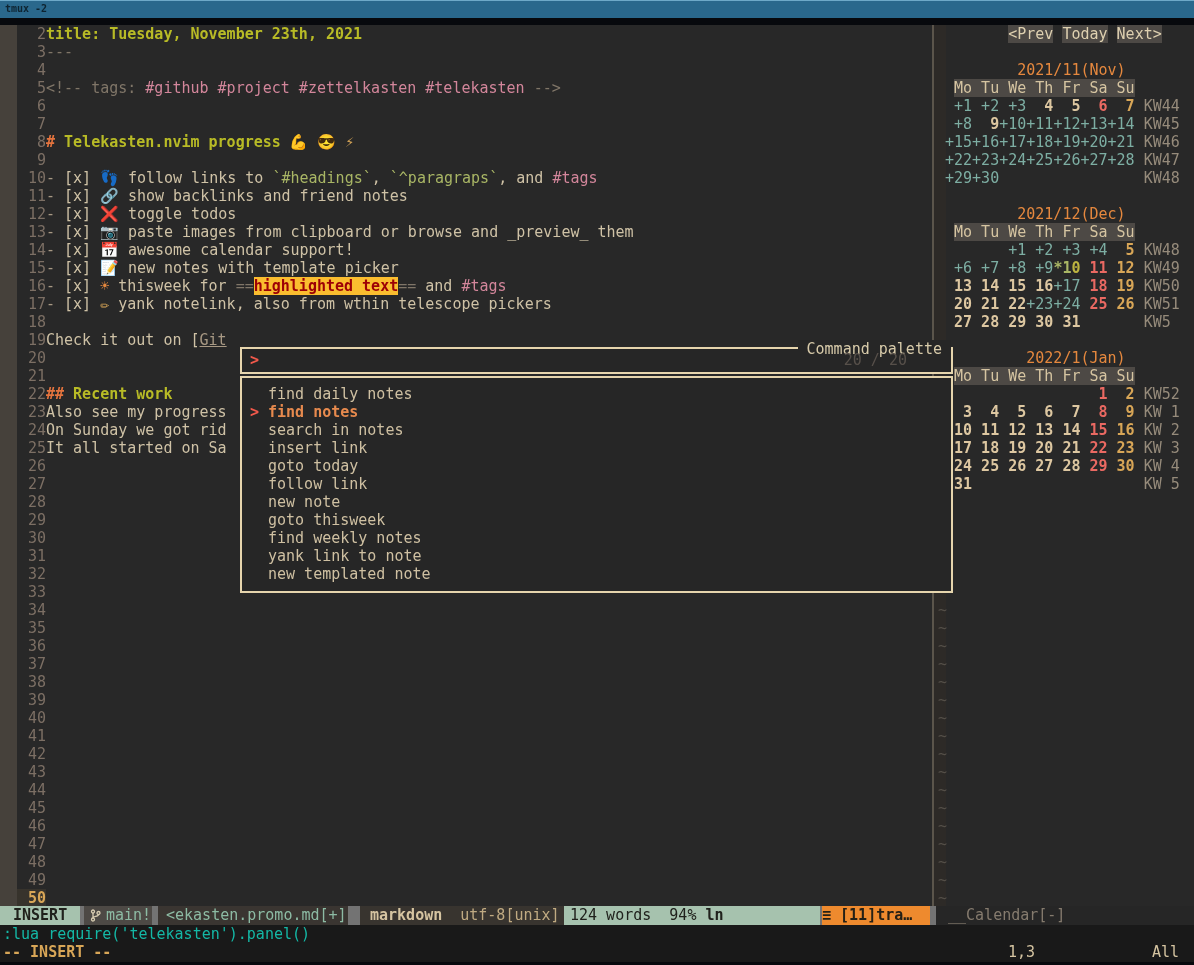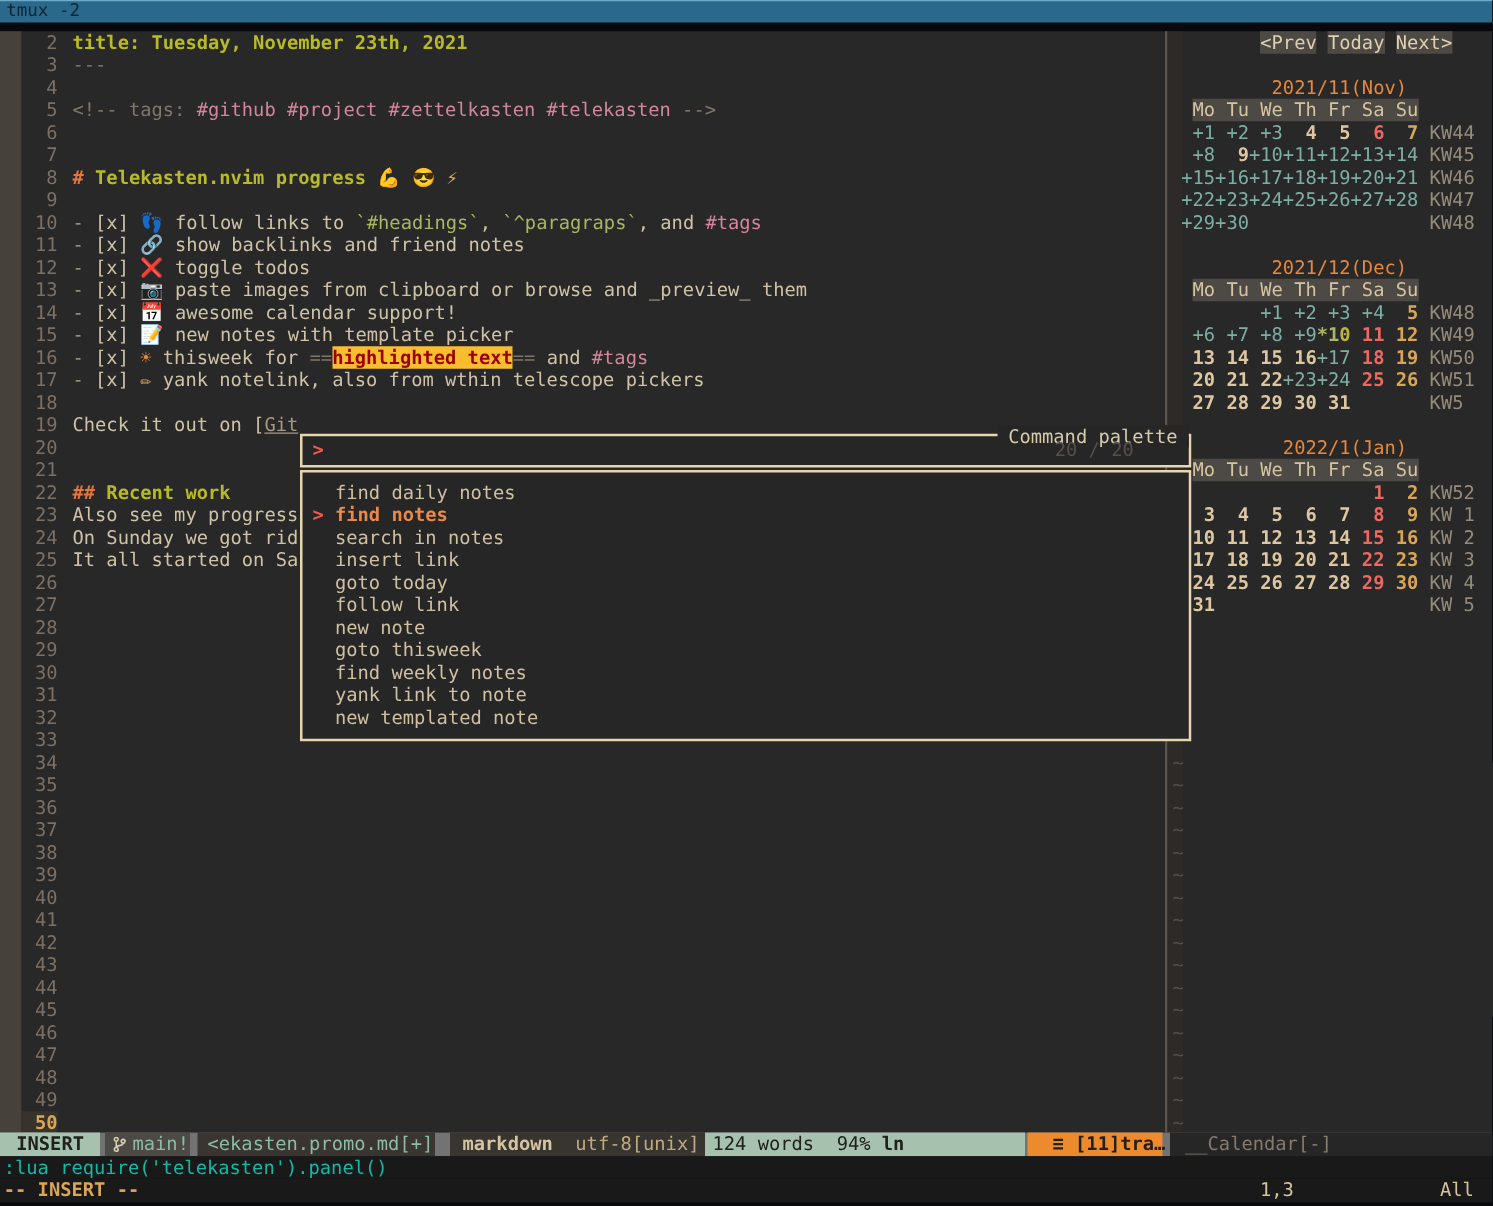--- a/index.html
+++ b/index.html
@@ -1,32 +1,32 @@
 <!DOCTYPE html>
 <html><head>
 <meta charset="utf-8">
 <style>
   html,body{margin:0;padding:0;background:#07090d}
   .screen{position:relative;width:1194px;height:965px;overflow:hidden;background:#07090d;
           font-family:"DejaVu Sans Mono","Liberation Mono",monospace;font-size:15px;line-height:18px}
   
   .titlebar{position:absolute;left:0;top:0;width:1194px;height:18px;background:#2a688c;
             border-top:1px solid #6ea9c8;box-sizing:border-box;color:#0e2431;
-            font-size:14px;line-height:16px;font-weight:400;padding-left:5px}
+            font-size:10px;line-height:16px;font-weight:700;padding-left:5px}
   
   .vimbg{position:absolute;left:0;top:25px;width:1194px;height:881px;background:#282828}
   .signcol{position:absolute;left:0;top:25px;width:17px;height:881px;background:#46413b}
   .vsep{position:absolute;left:932px;top:25px;width:2px;height:881px;background:#5b554b}
   .calgutter{position:absolute;left:934px;top:25px;width:12px;height:881px;background:#2d2a27}
   
   #editor{position:absolute;left:0;top:25px;width:931px;height:882px;color:#cfc2a6}
   .eline{height:18px;display:flex;white-space:pre}
   .num{width:46px;flex:none;text-align:right;color:#7c6f64}
   .num.cur{color:#d8a657;font-weight:700;background:linear-gradient(to right,transparent 17px,#37332c 17px)}
-  .txt{margin-left:12px}
+  .txt{margin-left:0}
   .sg-body{color:#cfc2a6}
   .sg-dim{color:#807668}
   .sg-dim2{color:#a89984}
   .sg-title{color:#b8bb26;font-weight:700}
   .sg-tag{color:#d3869b}
   .sg-code{color:#a9b665}
   .sg-mark{color:#e5743e;font-weight:700}
   .sg-link{color:#a89984;text-decoration:underline}
   .sg-hl{background:#fabd2f;color:#9d0006;font-weight:700}
   .sg-emoji{color:#d8a657}
@@ -64,21 +64,21 @@
   .sl{position:absolute;left:0;top:906px;width:1194px;height:19px;background:#737373;line-height:19px}
   .sl>div{position:absolute;top:0;height:19px;box-sizing:border-box}
   .sl-mode{left:0;width:80px;background:#a6c2ae;color:#20211c;font-weight:700;padding-left:13px}
   .sl-branch{left:84px;width:68px;background:#4d4945;color:#8dbba4;padding-left:6px;display:flex;align-items:center;gap:5px}
   .sl-file{left:158px;width:190px;background:#3a3531;color:#8dbba4;padding-left:8px}
   .sl-md{left:360px;width:209px;background:#38342f;padding-left:10px}
   .sl-ft{color:#d5c4a1;font-weight:700}
   .sl-enc{color:#c0aa82;margin-left:18px}
   .sl-prog{left:564px;width:256px;background:#a6c2ae;color:#20211c;padding-left:6px}
   .sl-prog b{font-weight:700}
-  .sl-tab{left:822px;width:108px;background:#ee8a2e;color:#252016;font-weight:700;padding-left:20px}
+  .sl-tab{left:822px;width:108px;background:#ee8a2e;color:#252016;font-weight:700;padding-left:0}
   .sl-cal{left:936px;width:258px;background:#262626;color:#857b6e;padding-left:12px}
   
   .cmdline{position:absolute;left:0;top:925px;width:1194px;height:18px;background:#191919;color:#14b8a6;padding-left:3px;box-sizing:border-box}
   .modeline{position:absolute;left:0;top:943px;width:1194px;height:19px;background:#191919;line-height:19px}
   .mode-ind{position:absolute;left:3px;color:#d8a657;font-weight:700}
   .ruler{position:absolute;left:1008px;color:#d5c4a1}
   .scrollpos{position:absolute;left:1152px;color:#d5c4a1}
   .branch-svg{flex:none}
 </style>
 </head>

